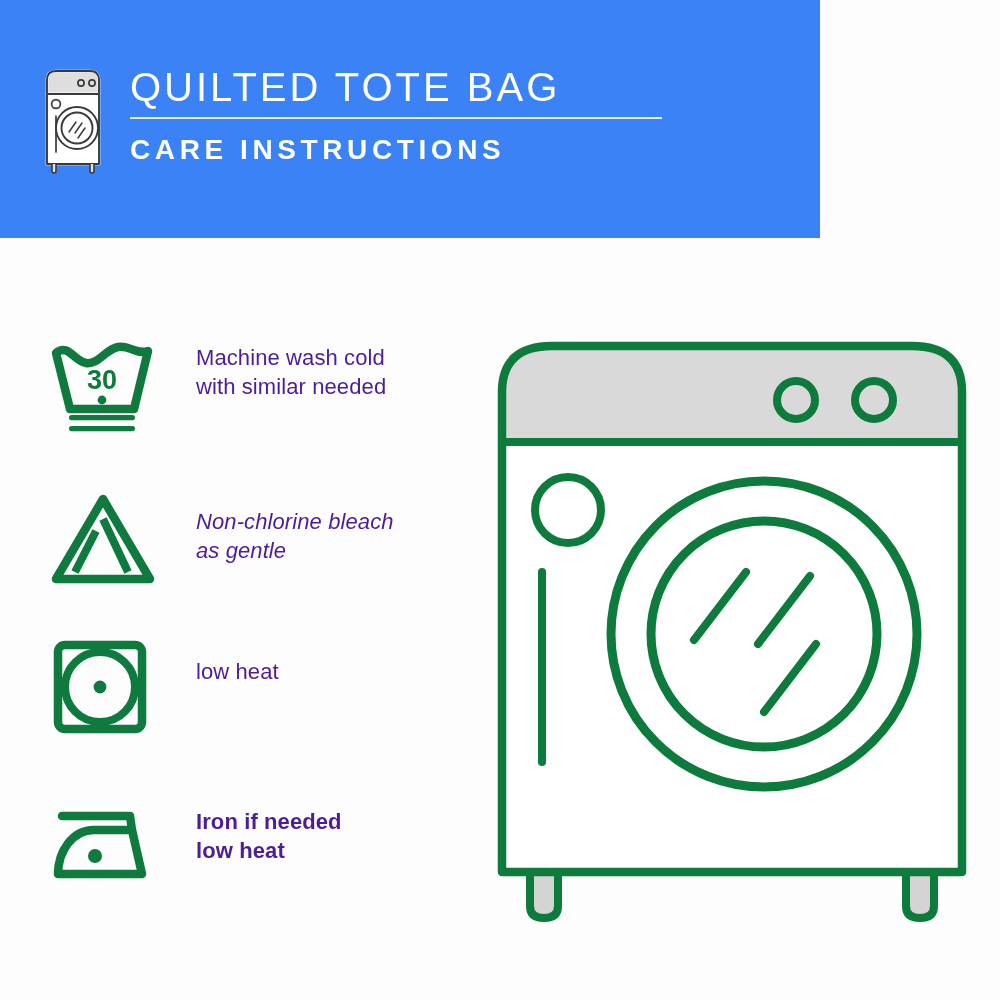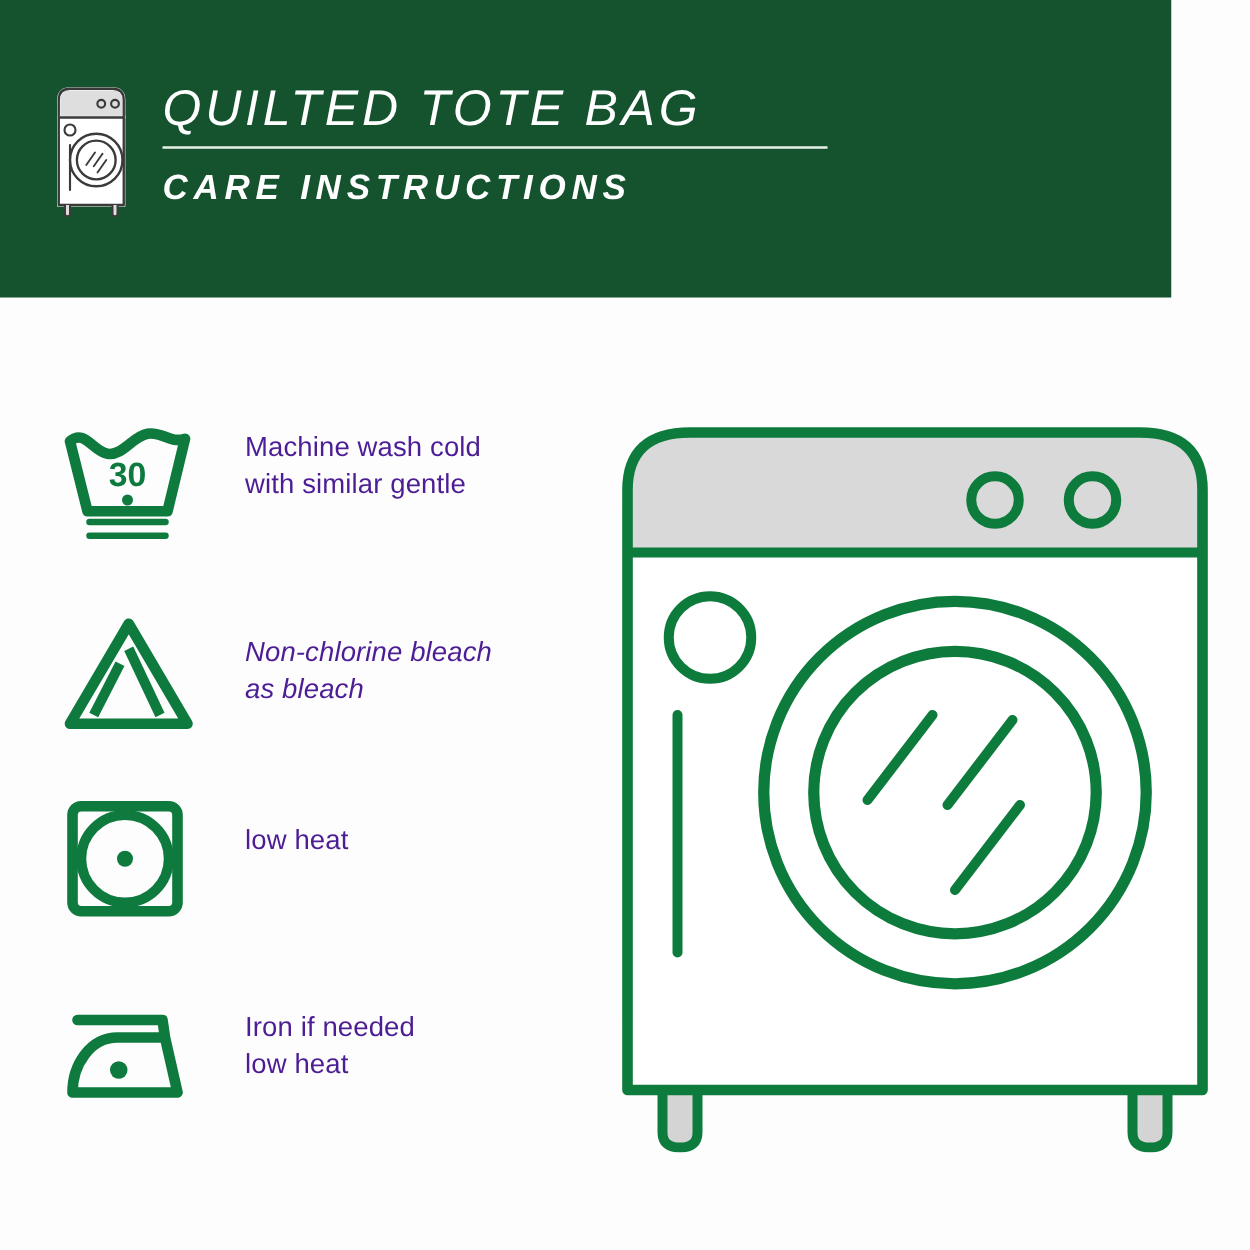--- a/index.html
+++ b/index.html
@@ -15,23 +15,22 @@
   #page {
     position:relative;
     width:1000px; height:1000px;
     background:#fdfdfd;
   }
 
   
   .header {
     position:absolute;
     left:0; top:0;
-    width:937px; height:238px;
-    background:#14532d;
-    font-style:italic;
+    width:820px; height:238px;
+    background:#3b82f6;
   }
 
   .header-inner {
     position:absolute;
     left:42px; top:62px;
     display:flex;
     align-items:flex-start;
   }
 
   .header-logo {
@@ -111,21 +110,21 @@
 
   
   .care-row.r-wash  .care-symbol { margin-top:2px; }
   .care-row.r-bleach .care-symbol { margin-top:4px; }
   .care-row.r-dry   .care-symbol { margin-top:2px; }
   .care-row.r-iron  .care-symbol { margin-top:8px; }
 
   .care-row.r-wash  .care-text { padding-top:14px; }
   .care-row.r-bleach .care-text { padding-top:28px;font-style:italic; }
   .care-row.r-dry   .care-text { padding-top:28px; }
-  .care-row.r-iron  .care-text { padding-top:28px; }
+  .care-row.r-iron  .care-text { padding-top:28px;font-weight:bold; }
 
   
   .washer {
     position:absolute;
     left:496px; top:332px;
     width:472px; height:590px;
   }
 </style>
 </head>
 <body>
@@ -183,37 +182,37 @@
           <rect x="21" y="80" width="66" height="5.2" rx="2.6" fill="#0E7A3D"></rect>
           <rect x="21" y="91" width="66" height="5.2" rx="2.6" fill="#0E7A3D"></rect>
 
           <text x="54" y="54" text-anchor="middle" font-family="Liberation Sans, sans-serif" font-size="27" font-weight="700" fill="#0E7A3D">30</text>
 
           <circle cx="54" cy="65" r="4.4" fill="#0E7A3D"></circle>
         </svg>
       </div>
       <div class="care-text">
         <span class="ln">Machine wash cold</span>
-        <span class="ln">with similar gentle</span>
+        <span class="ln">with similar needed</span>
       </div>
     </div>
 
     <div class="care-row r-bleach">
       <div class="care-symbol">
         <svg viewBox="0 0 110 100" width="110" height="100">
 
           <path d="M55 10 L102 90 L8 90 Z" fill="none" stroke="#0E7A3D" stroke-width="8.5" stroke-linejoin="round"></path>
 
           <line x1="55" y1="30" x2="80" y2="83" stroke="#0E7A3D" stroke-width="8" stroke-linecap="butt"></line>
           <line x1="48" y1="42" x2="27" y2="83" stroke="#0E7A3D" stroke-width="8" stroke-linecap="butt"></line>
         </svg>
       </div>
       <div class="care-text">
         <span class="ln">Non-chlorine bleach</span>
-        <span class="ln">as bleach</span>
+        <span class="ln">as gentle</span>
       </div>
     </div>
 
     <div class="care-row r-dry">
       <div class="care-symbol">
         <svg viewBox="0 0 110 100" width="110" height="100">
 
           <rect x="10" y="8" width="84" height="84" rx="7" ry="7" fill="none" stroke="#0E7A3D" stroke-width="8.5"></rect>
 
           <circle cx="52" cy="50" r="35" fill="none" stroke="#0E7A3D" stroke-width="8"></circle>

